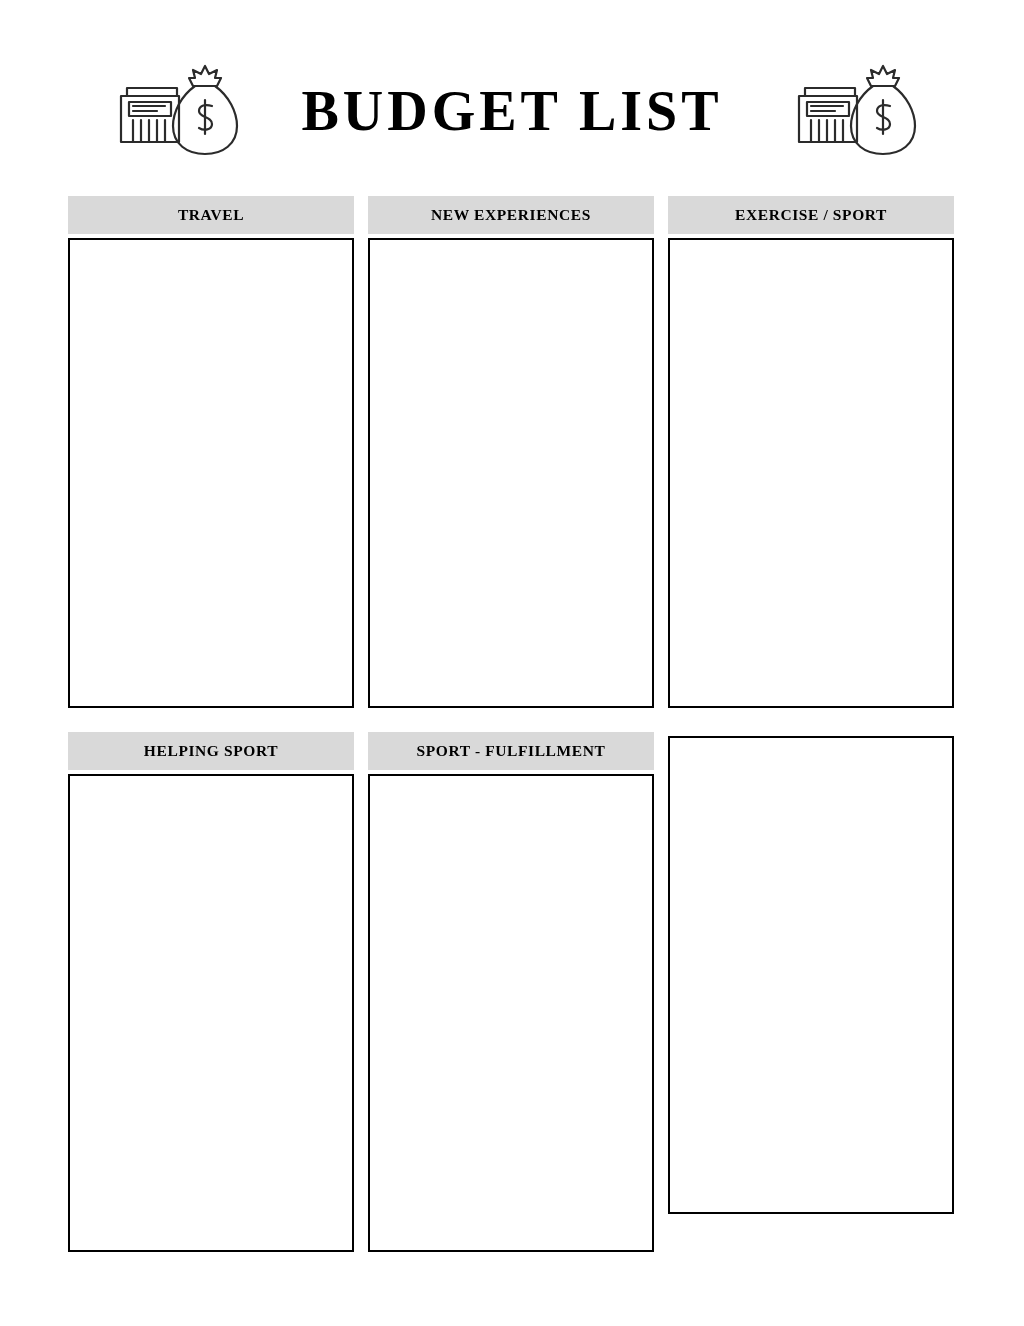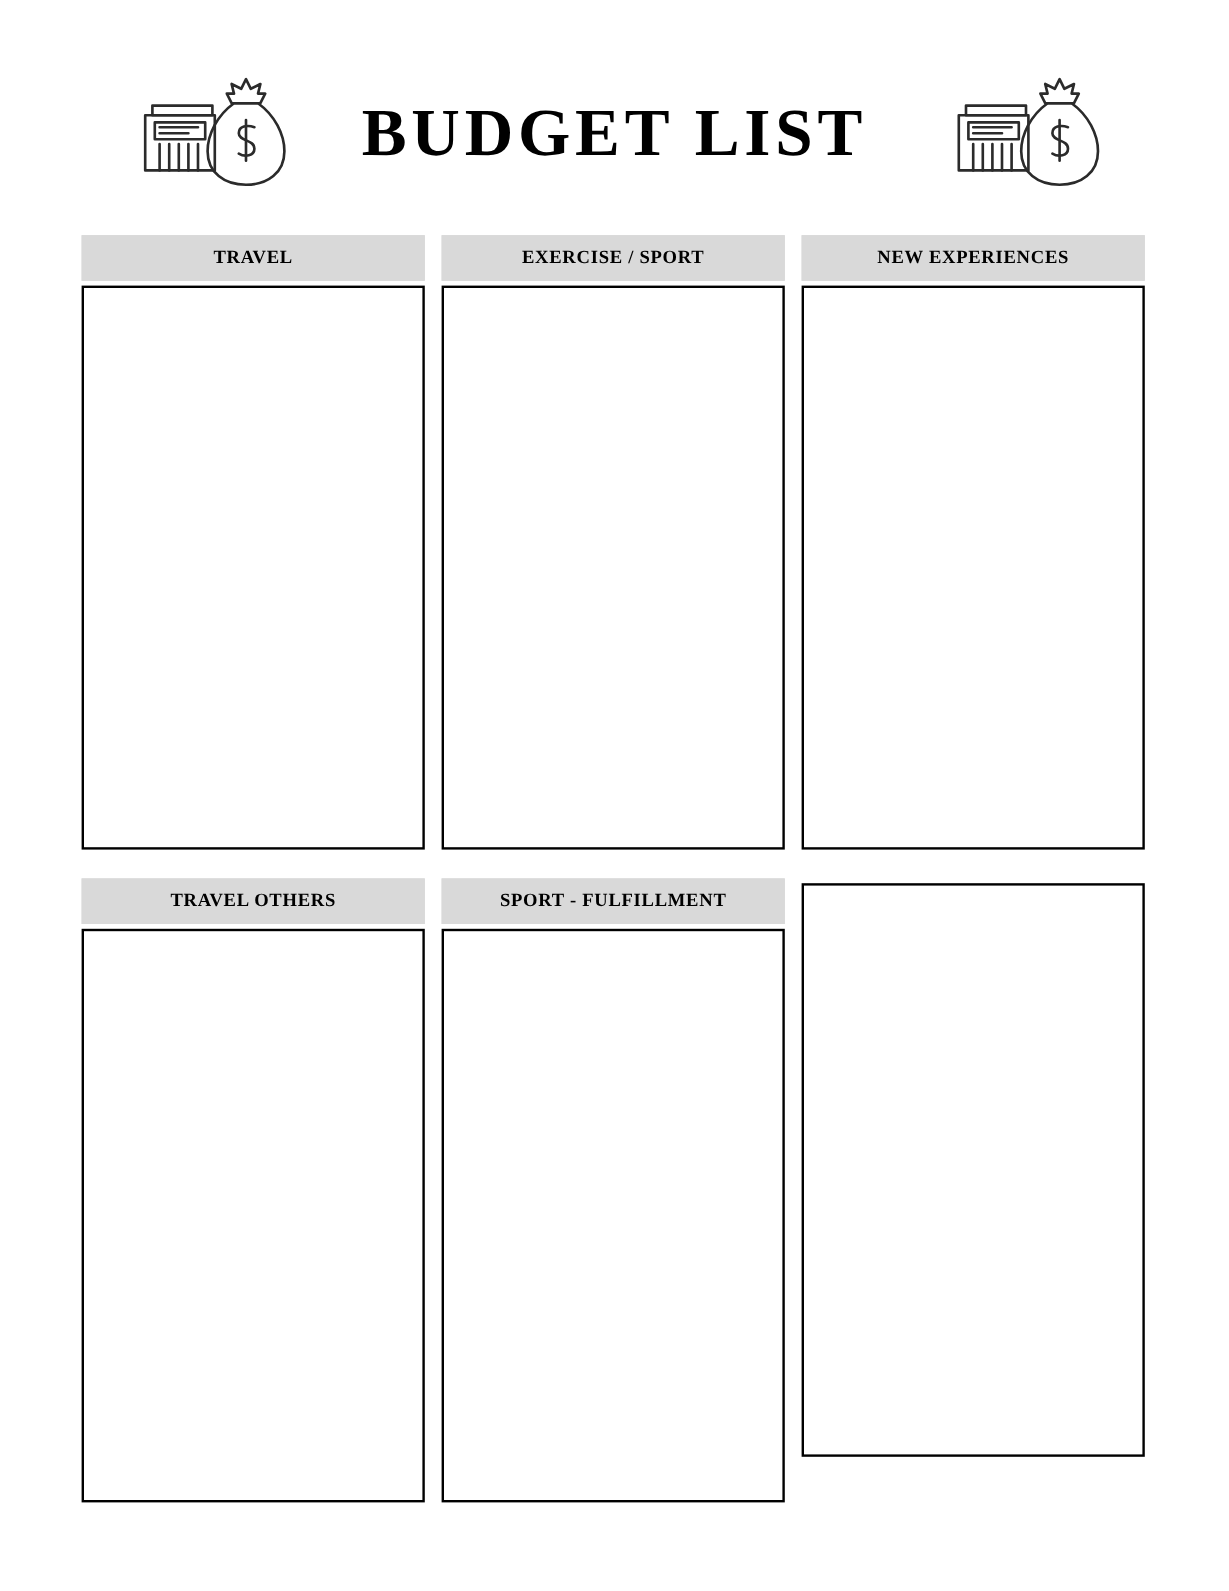--- a/index.html
+++ b/index.html
@@ -168,43 +168,43 @@
         <div class="col-head">
           <span>TRAVEL</span>
         </div>
         <div class="col-body">
           <textarea class="writing-area" placeholder="" style=""></textarea>
         </div>
       </div>
 
       <div class="col">
         <div class="col-head">
+          <span>NEW EXPERIENCES</span>
+        </div>
+        <div class="col-body">
+          <textarea class="writing-area" placeholder="" style=""></textarea>
+        </div>
+      </div>
+
+      <div class="col">
+        <div class="col-head">
           <span>EXERCISE / SPORT</span>
         </div>
         <div class="col-body">
           <textarea class="writing-area" placeholder="" style=""></textarea>
         </div>
       </div>
 
-      <div class="col">
-        <div class="col-head">
-          <span>NEW EXPERIENCES</span>
-        </div>
-        <div class="col-body">
-          <textarea class="writing-area" placeholder="" style=""></textarea>
-        </div>
-      </div>
-
     </div>
 
     <div class="band band-2">
 
       <div class="col">
         <div class="col-head">
-          <span>TRAVEL OTHERS</span>
+          <span>HELPING SPORT</span>
         </div>
         <div class="col-body">
           <textarea class="writing-area" placeholder="" style=""></textarea>
         </div>
       </div>
 
       <div class="col">
         <div class="col-head">
           <span>SPORT - FULFILLMENT</span>
         </div>

